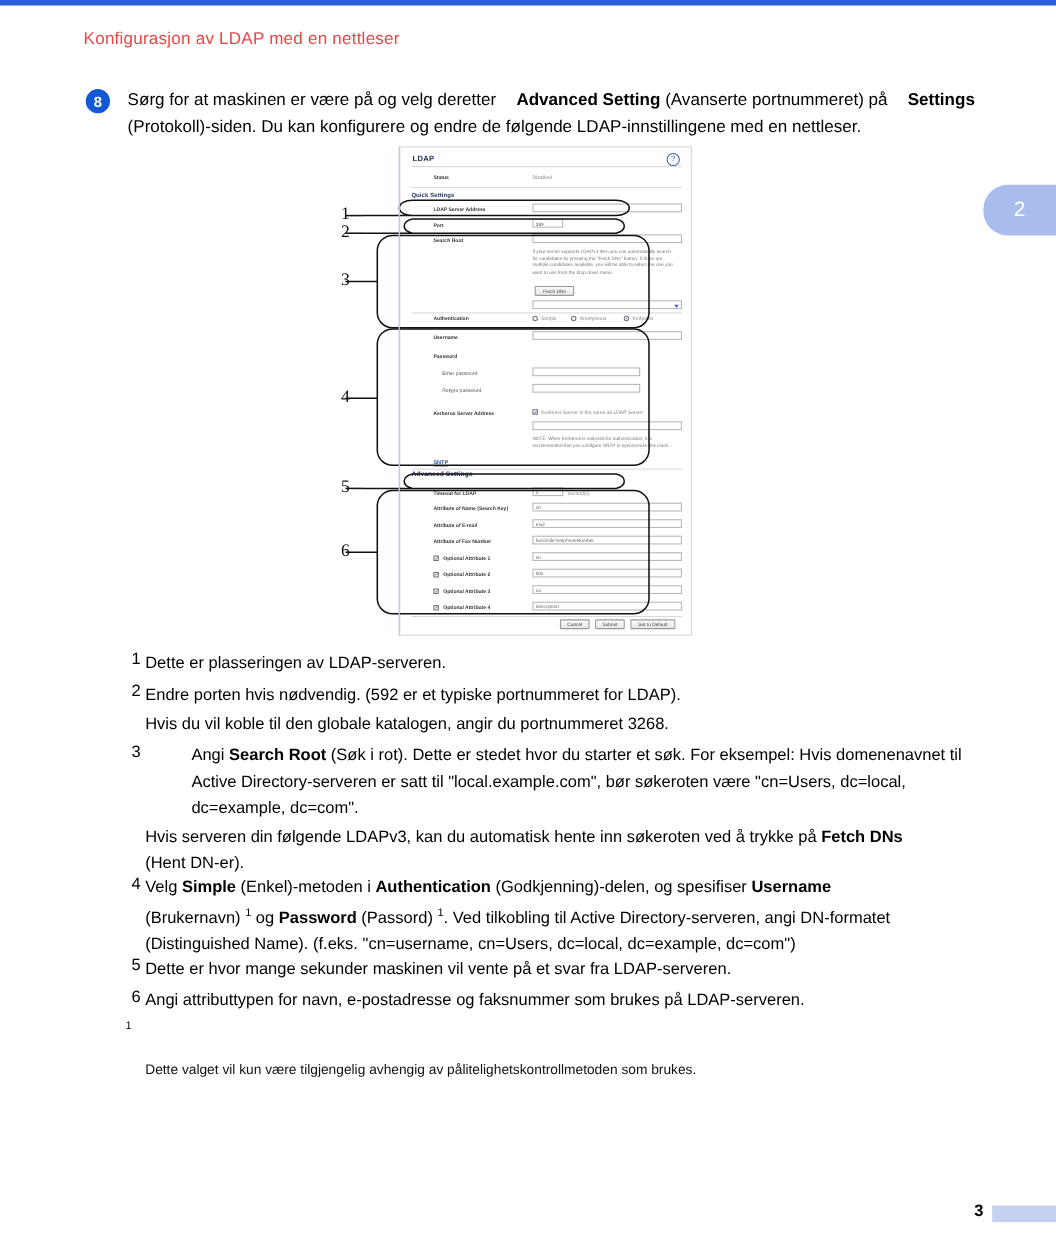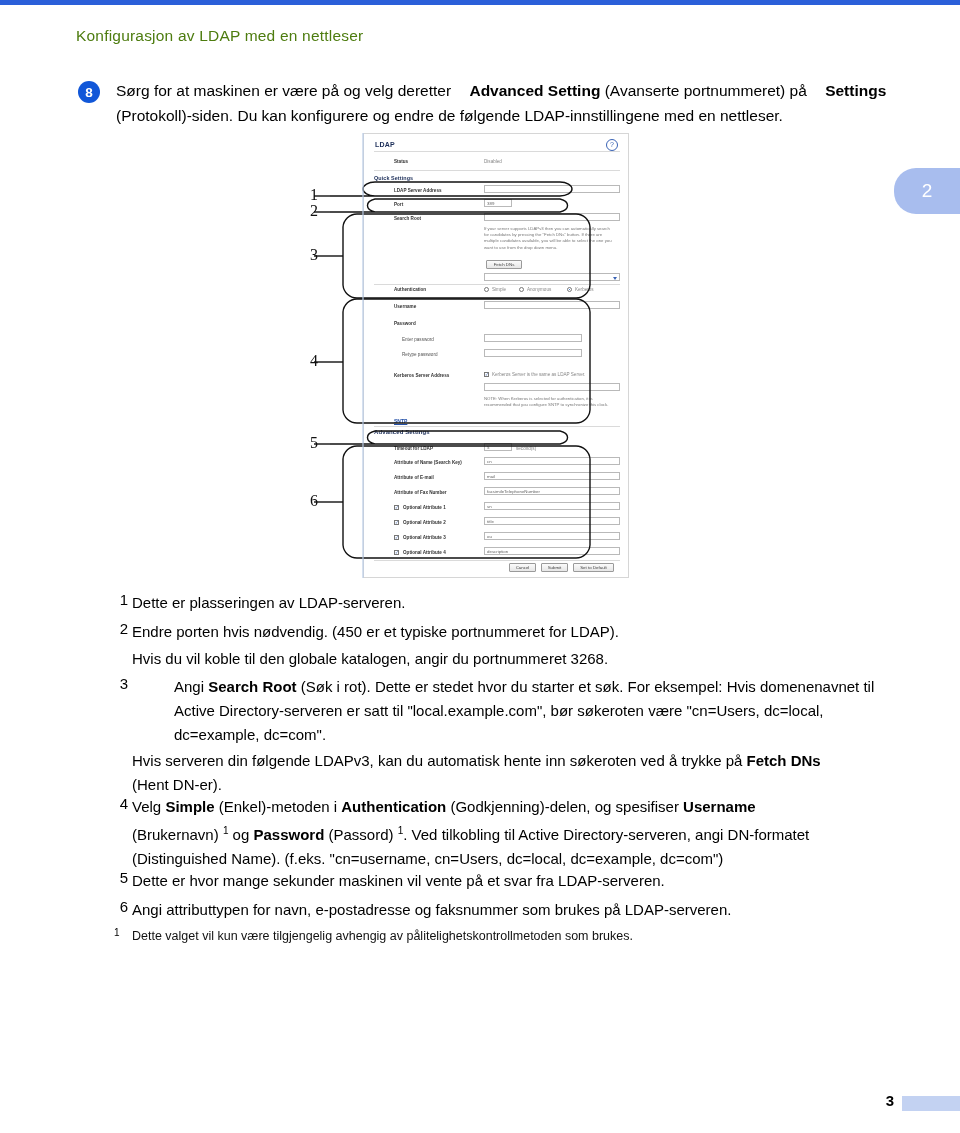--- a/index.html
+++ b/index.html
@@ -20,21 +20,21 @@
   .top-rule {
     position: absolute;
     left: 0; top: 0;
     width: 960px; height: 5px;
     background: #2b5fd9;
   }
   .running-head {
     position: absolute;
     left: 76px; top: 27px;
     font-size: 15.5px;
-    color: #4d7c0f;
+    color: #ef4444;
     letter-spacing: .2px;
   }
   .side-tab {
     position: absolute;
     right: 0; top: 168px;
     width: 66px; height: 46px;
     background: #a8bdee;
     border-radius: 22px 0 0 22px;
     color: #ffffff;
     font-size: 19px;
@@ -252,20 +252,21 @@
   .footnote-mark {
     position: absolute;
     left: 114px;
     font-size: 10px;
   }
   .footnote-text {
     position: absolute;
     left: 132px;
     font-size: 12.5px;
     color: #111;
+    margin-top: 36px;
   }
 </style>
 </head>
 <body>
 
 <div class="top-rule"></div>
 <div class="running-head">Konfigurasjon av LDAP med en nettleser</div>
 <div class="side-tab">2</div>
 <div class="page-num">3</div>
 <div class="page-num-bar"></div>
@@ -401,21 +402,21 @@
 <div class="callout-num" style="left:310px; top:434px;">5</div>
 <div class="callout-num" style="left:310px; top:492px;">6</div>
 
 <div class="list-num" style="left:110px; top:591px;">1</div>
 <div class="list-body" style="top:591px;">
   <span>Dette er plasseringen av LDAP-serveren.</span>
 </div>
 
 <div class="list-num" style="left:110px; top:620px;">2</div>
 <div class="list-body" style="top:620px;">
-  <span>Endre porten hvis nødvendig. (450 er et typiske portnummeret for LDAP).</span>
+  <span>Endre porten hvis nødvendig. (592 er et typiske portnummeret for LDAP).</span>
 </div>
 
 <div class="list-body" style="top:647px;">
   <span>Hvis du vil koble til den globale katalogen, angir du portnummeret 3268.</span>
 </div>
 
 <div class="list-num" style="left:110px; top:675px;">3</div>
 <div class="list-body" style="top:675px;margin-left:42px;">
   <span>Angi </span><b>Search Root</b><span> (Søk i rot). Dette er stedet hvor du starter et søk. For eksempel: Hvis domenenavnet til Active Directory-serveren er satt til "local.example.com", bør søkeroten være "cn=Users, dc=local, dc=example, dc=com".</span>
 </div>

